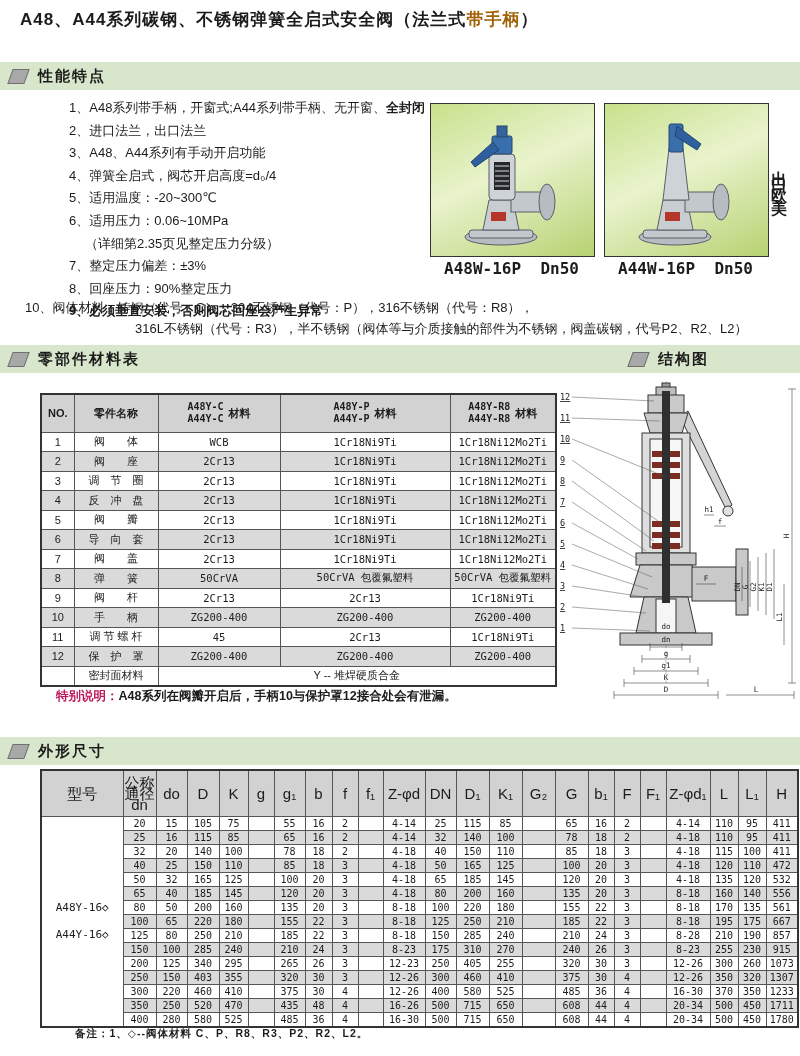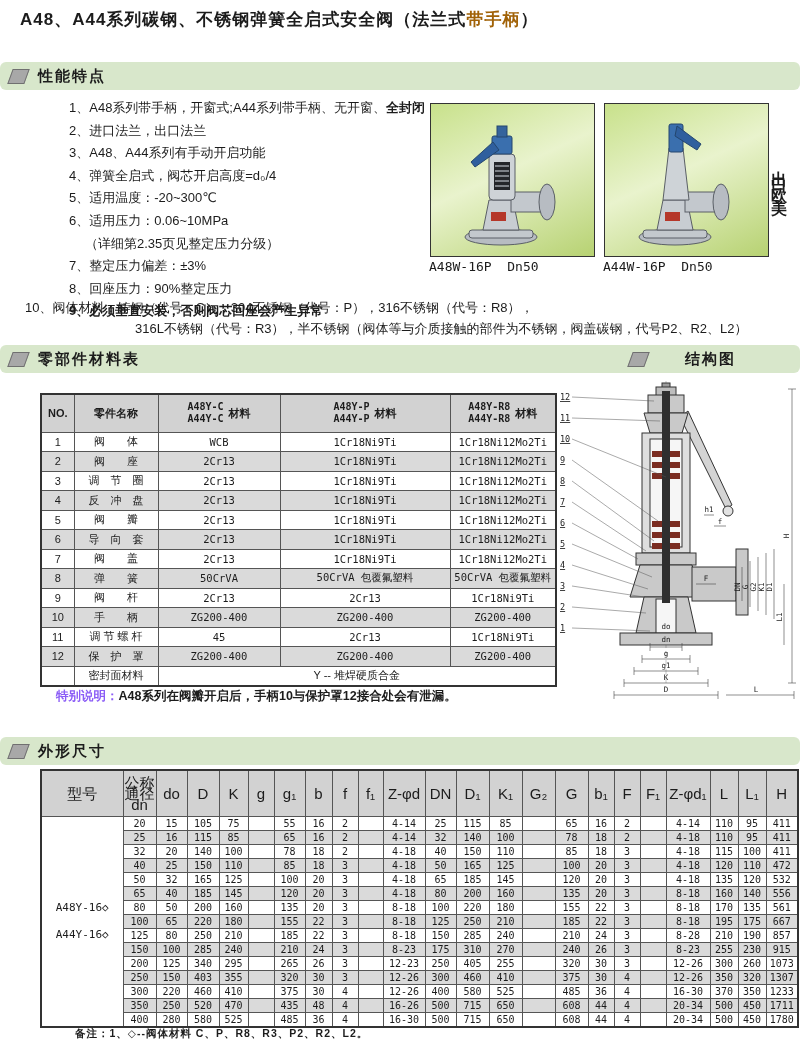--- a/index.html
+++ b/index.html
@@ -1,48 +1,48 @@
 <!DOCTYPE html>
 <html><head>
 <meta charset="utf-8">
 <style>
   html,body{margin:0;padding:0;}
   body{width:800px;height:1056px;position:relative;background:#fff;color:#1c1c1c;
        font-family:"Liberation Sans","DejaVu Sans",sans-serif;overflow:hidden;}
   .abs{position:absolute;}
   .page-title{top:8px;left:20px;font-size:17px;font-weight:bold;letter-spacing:1px;white-space:nowrap;}
   .blue{color:#a16207;}
-  .band{left:0;width:800px;height:28px;background:#d8e7cb;display:flex;align-items:center;border-radius:6px;}
+  .band{left:0;width:800px;height:28px;background:#d8e7cb;display:flex;align-items:center;}
   .marker{width:15px;height:13px;background:#a8a8a8;border:1px solid #707070;transform:skewX(-20deg);margin:0 11px 0 10px;flex:0 0 auto;}
   .band-label{font-size:15px;font-weight:bold;letter-spacing:2px;}
   .band-sub{position:absolute;display:flex;align-items:center;height:28px;top:0;}
   
   .features{top:97px;left:25px;width:420px;font-size:13px;}
   .feat-line{line-height:22.6px;white-space:nowrap;margin-left:44px;}
   .feat-line.indent{padding-left:16px;}
   .feat10{top:297px;left:25px;width:770px;font-size:13px;line-height:21px;white-space:nowrap;}
   .feat10 .l2{padding-left:110px;}
   
   .valve-box{width:163px;height:152px;border:1px solid #333;
     background:linear-gradient(155deg,#c8e18b 0%,#e9f3cd 45%,#b7d272 100%);}
-  .valve-caption{font-family:"DejaVu Sans Mono","Liberation Mono",monospace;font-size:13px;font-weight:normal;
-    width:165px;text-align:left;white-space:pre;}
+  .valve-caption{font-family:"DejaVu Sans Mono","Liberation Mono",monospace;font-size:16px;font-weight:bold;
+    width:165px;text-align:center;white-space:pre;}
   .export-label{top:158px;left:768px;writing-mode:vertical-rl;font-size:16px;font-weight:bold;letter-spacing:9px;}
   
   table{border-collapse:collapse;}
   .materials{top:393px;left:40px;width:515px;table-layout:fixed;border:2px solid #333;font-size:11px;padding-left:48px;}
   .materials th,.materials td{border:1px solid #555;text-align:center;padding:0 2px;overflow:hidden;}
   .materials thead tr{height:38px;background:#d2d2d2;}
   .materials tbody tr{height:19.5px;}
   .materials tbody tr.alt{background:#dadada;}
   .mono{font-family:"DejaVu Sans Mono","Liberation Mono",monospace;font-size:10.5px;}
   .mhead{display:flex;align-items:center;justify-content:center;gap:5px;}
   .mhead .models{display:flex;flex-direction:column;font-family:"DejaVu Sans Mono","Liberation Mono",monospace;font-size:10px;line-height:12px;}
   .special-note{top:688px;left:56px;font-size:12.5px;font-weight:bold;white-space:nowrap;}
-  .special-note .lbl{color:#8b5cf6;}
+  .special-note .lbl{color:#be185d;}
   
   .diagram{top:381px;left:556px;width:244px;height:324px;}
   
   .dims{top:769px;left:40px;width:757px;table-layout:fixed;border:2px solid #333;
         font-family:"DejaVu Sans Mono","Liberation Mono",monospace;font-size:10px;}
   .dims th,.dims td{border:1px solid #555;text-align:center;padding:0;overflow:hidden;}
   .dims thead tr{height:46px;background:#d2d2d2;}
   .dims thead th{font-family:"Liberation Sans","DejaVu Sans",sans-serif;font-weight:normal;font-size:15px;white-space:pre-line;line-height:11px;}
   .dims tbody tr{height:13.5px;line-height:13px;}
   .dims tbody tr.alt{background:#dadada;}
@@ -107,21 +107,21 @@
     <rect x="60" y="108" width="15" height="9" fill="#b5372a"></rect>
   </svg>
 </div>
 <div class="abs valve-caption" style="top:259px;left:429px;">A48W-16P  Dn50</div>
 <div class="abs valve-caption" style="top:259px;left:603px;">A44W-16P  Dn50</div>
 <div class="abs export-label">出口欧美</div>
 
 <div class="abs band" style="top:345px;">
   <span class="marker"></span>
   <span class="band-label">零部件材料表</span>
-  <span class="band-sub" style="left:620px;gap:27px;">
+  <span class="band-sub" style="left:620px;">
     <span class="marker"></span>
     <span class="band-label">结构图</span>
   </span>
 </div>
 
 <table class="abs materials">
   <colgroup>
       <col style="width:33px">
       <col style="width:84px">
       <col style="width:122px">

